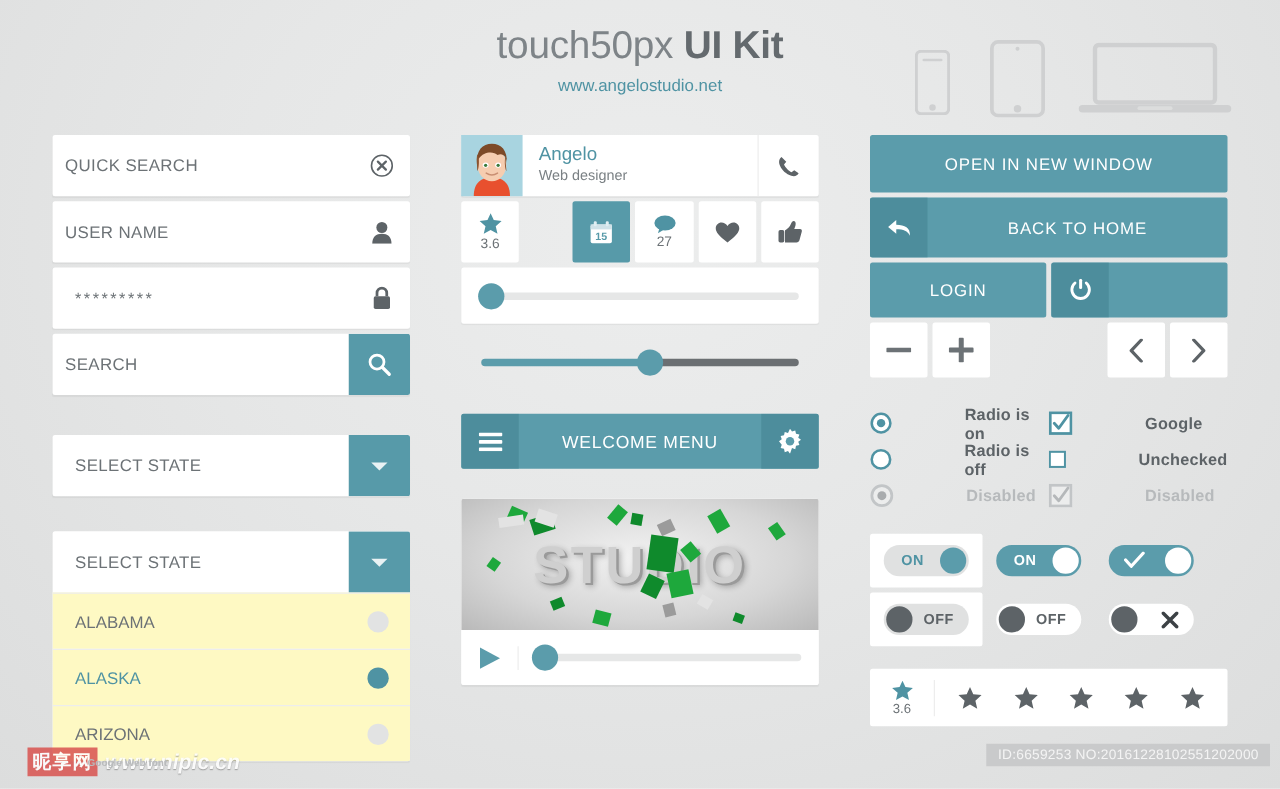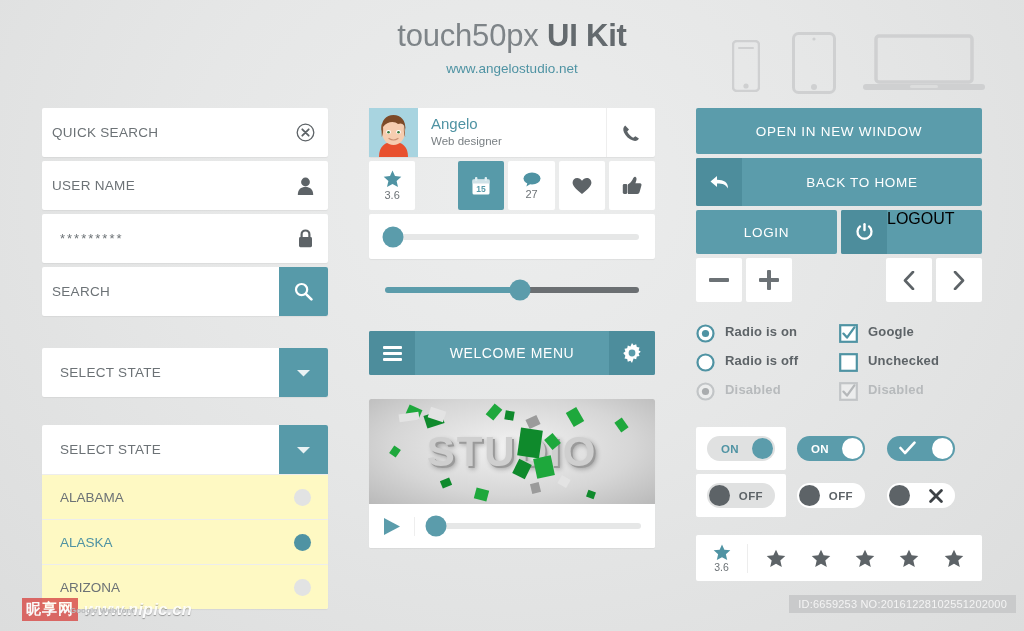--- a/index.html
+++ b/index.html
@@ -134,21 +134,21 @@
     font-size: 13.5px; letter-spacing: 0.7px; border-radius: 2px; }
   .btn-logout { flex: 1; display: flex; height: 44px; border-radius: 2px; overflow: hidden; background: #5b9cab; }
   .stepper-row { display: flex; justify-content: space-between; margin-bottom: 22px; }
   .sq { width: 46px; height: 44px; background: #fff; border-radius: 2px;
     display: flex; align-items: center; justify-content: center; }
   .sq + .sq { margin-left: 4px; }
 
   
   .optgrid { display: flex; margin-bottom: 16px; }
   .optcol { width: 50%; }
-  .opt { display: flex; height: 29px; }
+  .opt { display: flex; align-items: center; height: 29px; gap: 48px; }
   .opt .t { font-size: 13px; font-weight: bold; color: #5d6367; margin-left: 10px; letter-spacing: 0.2px; }
   .opt.dis .t { color: #b7babc; }
 
   
   .tgrow { display: flex; align-items: center; margin-bottom: 4px; }
   .tgwrap { background: #fff; border-radius: 2px; padding: 9px 11px; display: flex; }
   .tgplain { padding: 9px 11px; display: flex; }
   .toggle { width: 68px; height: 25px; border-radius: 13px; display: flex; align-items: center; position: relative; }
   .toggle.off-gray { background: #e0e1e1; }
   .toggle.on-teal { background: #5b9cab; }
@@ -439,21 +439,20 @@
 
   <div class="row2">
     <div class="btn-login">LOGIN</div>
     <div class="btn-logout">
       <div class="icoside" style="width:46px;background:#4d8d9c;display:flex;align-items:center;justify-content:center;">
         <svg width="17" height="18" viewBox="0 0 17 18">
           <path d="M4 3.4 A7 7 0 1 0 13 3.4" fill="none" stroke="#fff" stroke-width="2.3" stroke-linecap="round"></path>
           <rect x="7.3" y="0" width="2.4" height="8.2" rx="1.2" fill="#fff"></rect>
         </svg>
       </div>
-      <div class="txt">LOGOUT</div>
     </div>
   </div>
 
   <div class="stepper-row">
     <div style="display:flex">
       <div class="sq" style="margin-left:0">
         <svg width="20" height="4" viewBox="0 0 20 4">
             <rect width="20" height="4" rx="1" fill="#6c7276"></rect>
           </svg>
       </div>

